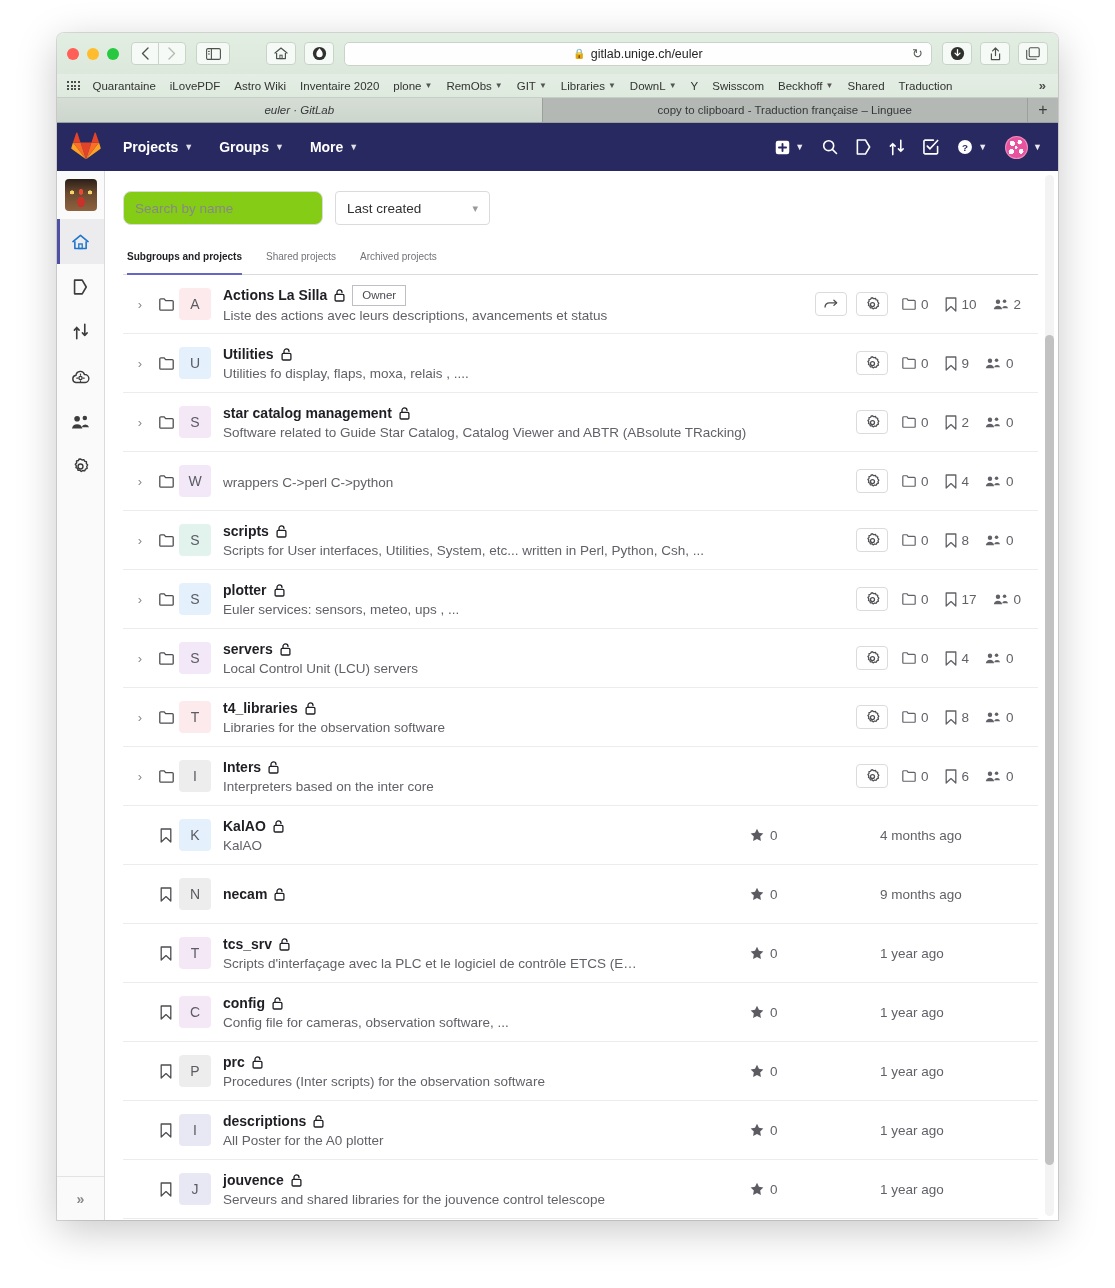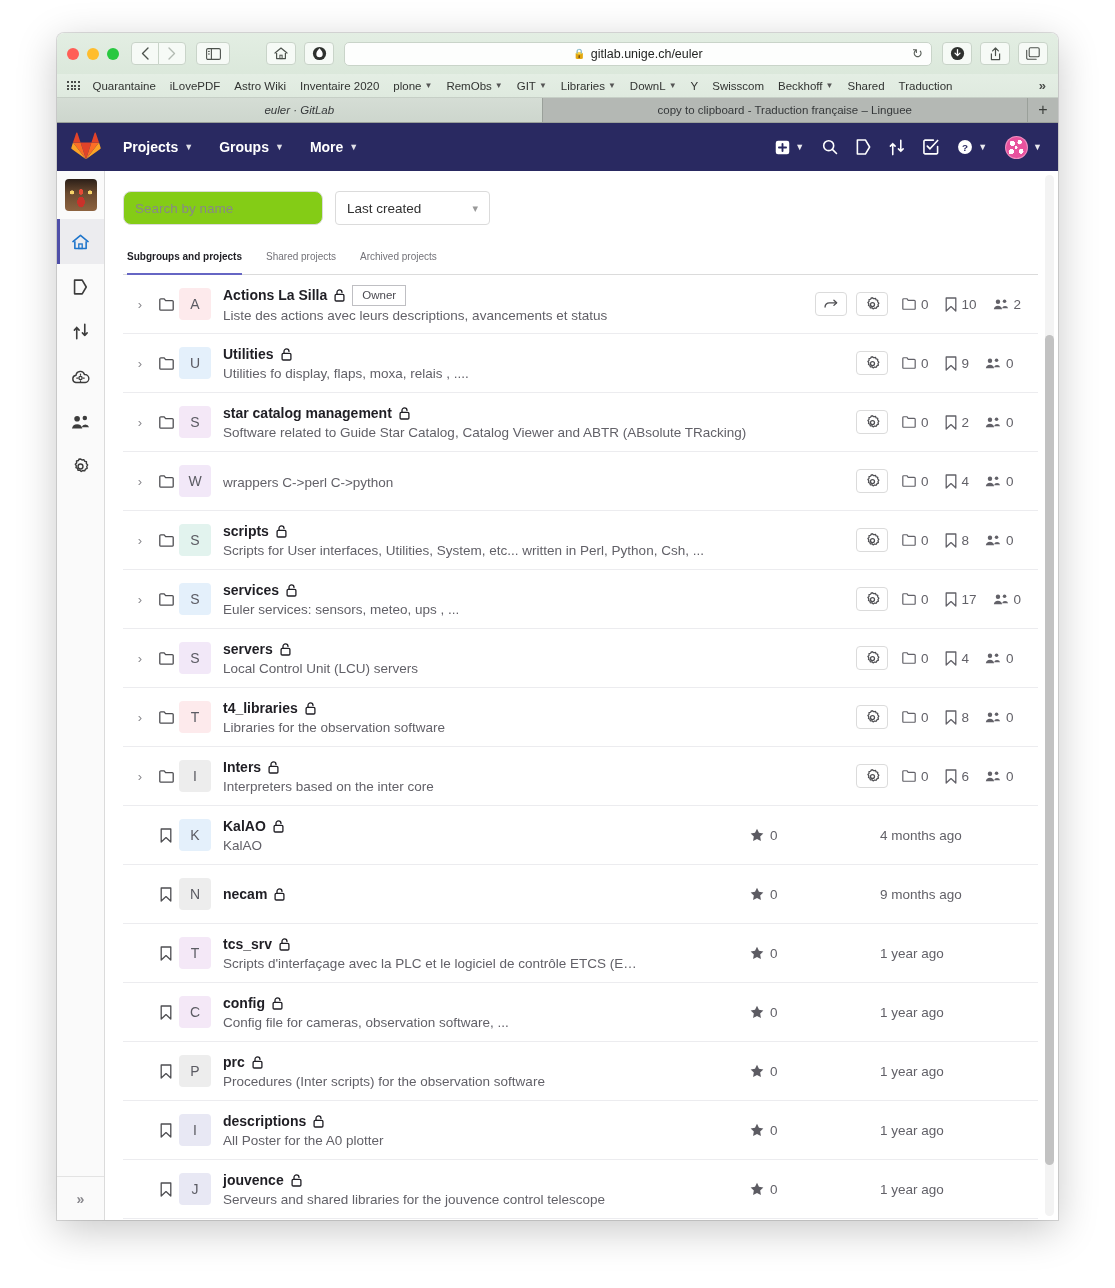--- a/index.html
+++ b/index.html
@@ -891,21 +891,21 @@
                   <span>›</span>
                 </div>
                 <div class="typeicon-cell">
                   <svg width="15" height="13" viewBox="0 0 15 13">
                     <path d="M.8 11.4 V1.8 A1 1 0 0 1 1.8 .8 H5.2 L6.6 2.6 H13.2 A1 1 0 0 1 14.2 3.6 V11.4 A1 1 0 0 1 13.2 12.2 H1.8 A1 1 0 0 1 .8 11.4 Z" stroke="#4e4e52" stroke-width="1.3" fill="none" stroke-linejoin="round"></path>
                   </svg>
                 </div>
                 <div class="tile" style="background:#e4f0fb">S</div>
                 <div class="row-text">
                   <div class="row-title">
-                    <span>services</span>
+                    <span>plotter</span>
                     <span>
                       <svg width="11" height="13" viewBox="0 0 11 13">
                         <path d="M3 5.4 V3.4 a2.5 2.5 0 0 1 5 0" stroke="#1f1e24" stroke-width="1.3" fill="none" stroke-linecap="round"></path>
                         <rect x="1.1" y="5.4" width="8.8" height="6.6" rx="1.1" stroke="#1f1e24" stroke-width="1.3" fill="none"></rect>
                       </svg>
                     </span>
                   </div>
                   <div class="row-desc">Euler services: sensors, meteo, ups , ...</div>
                 </div>
                 <div class="row-actions">

